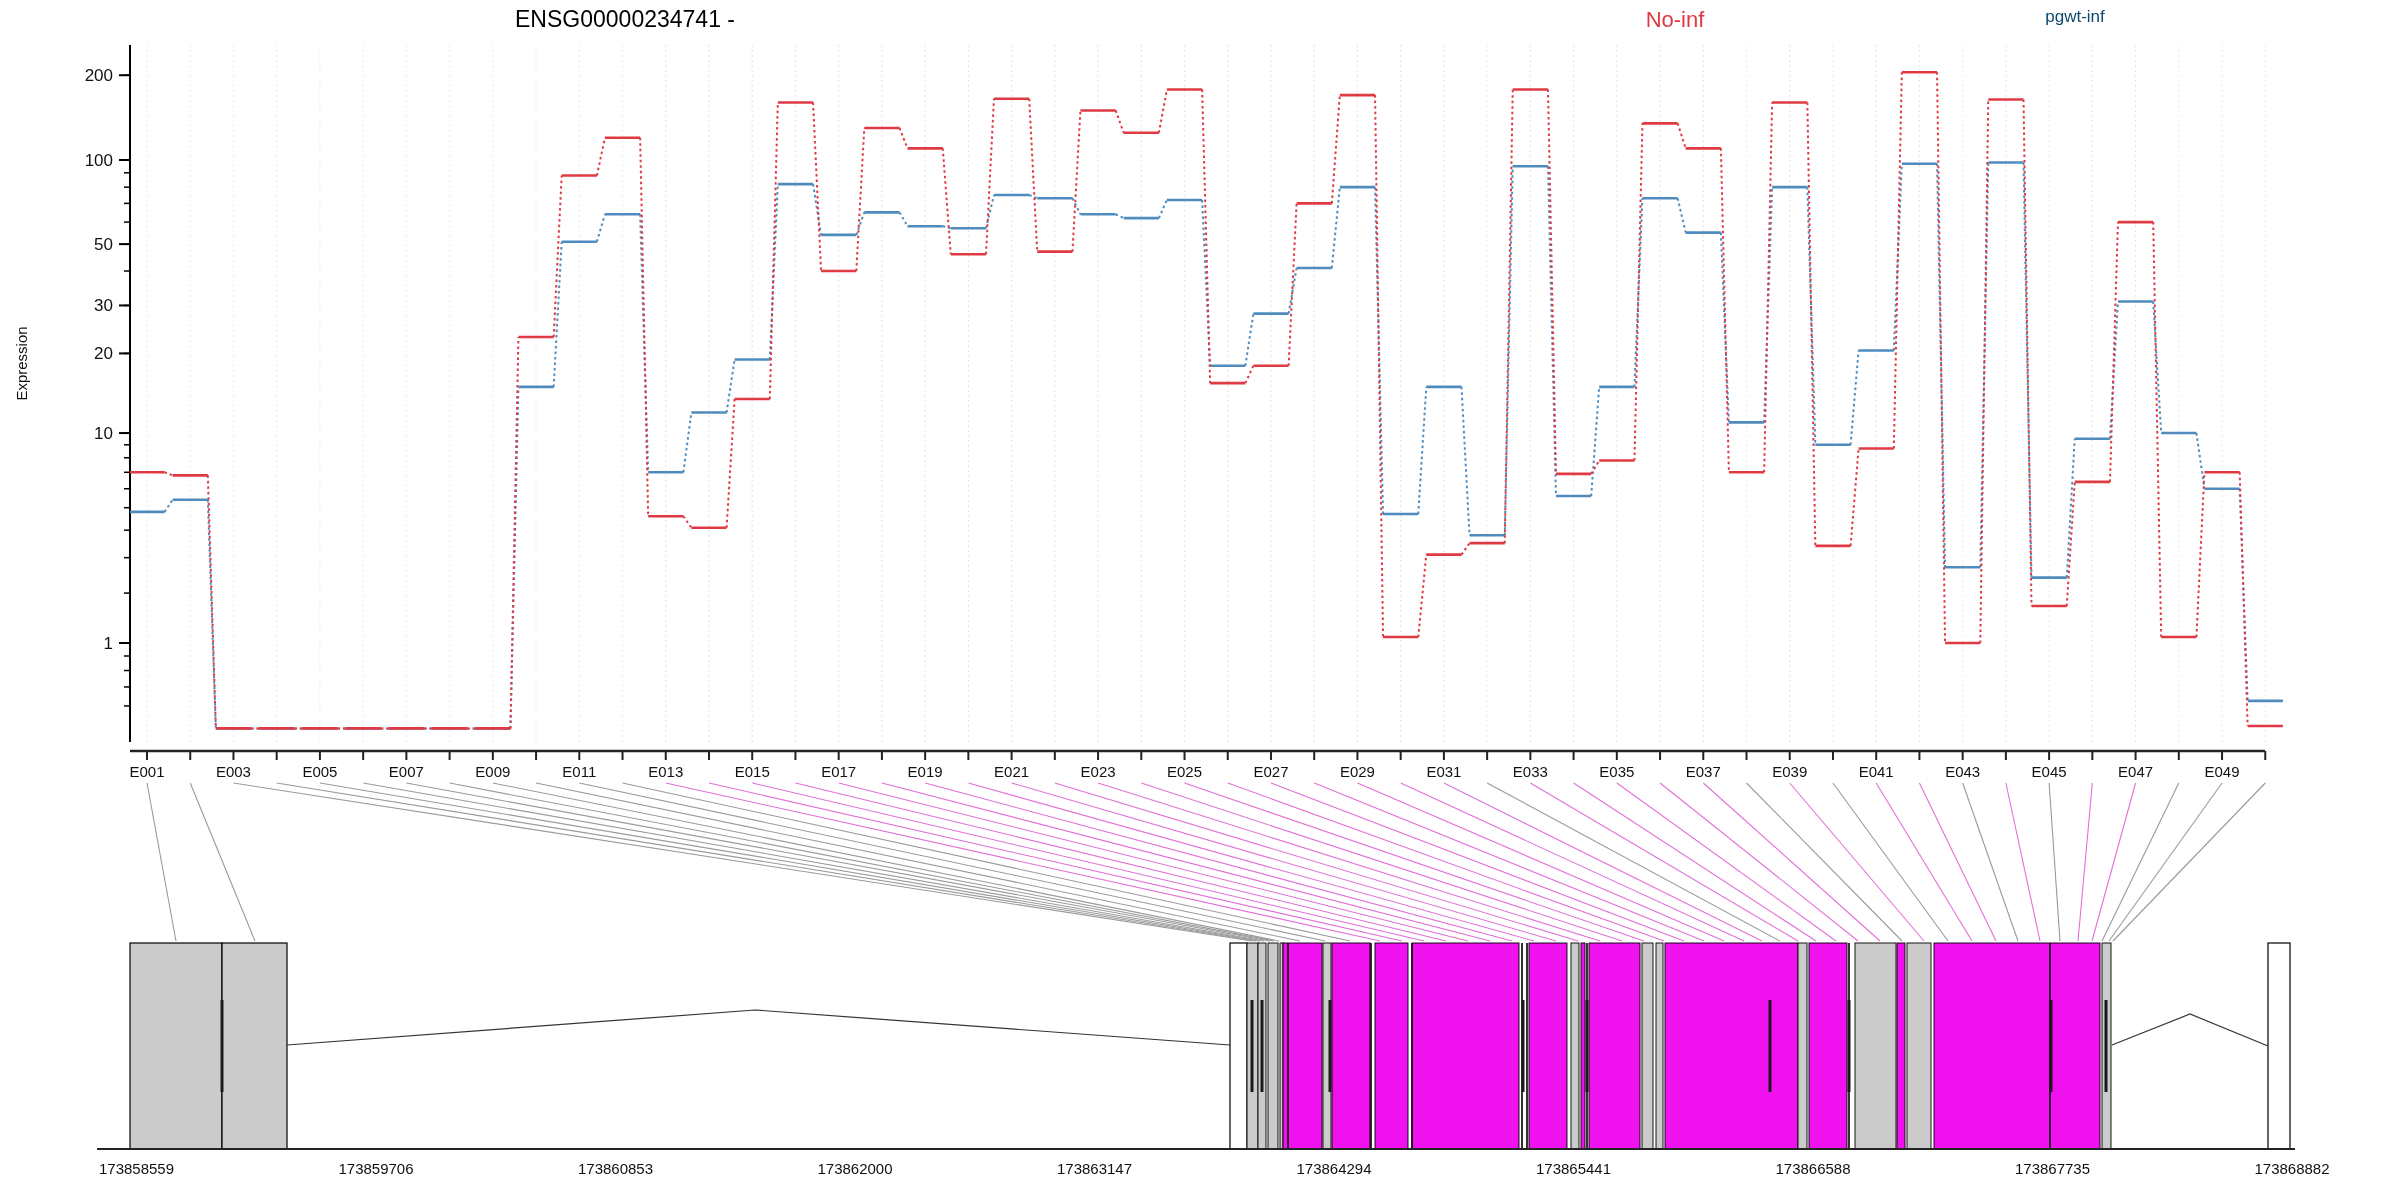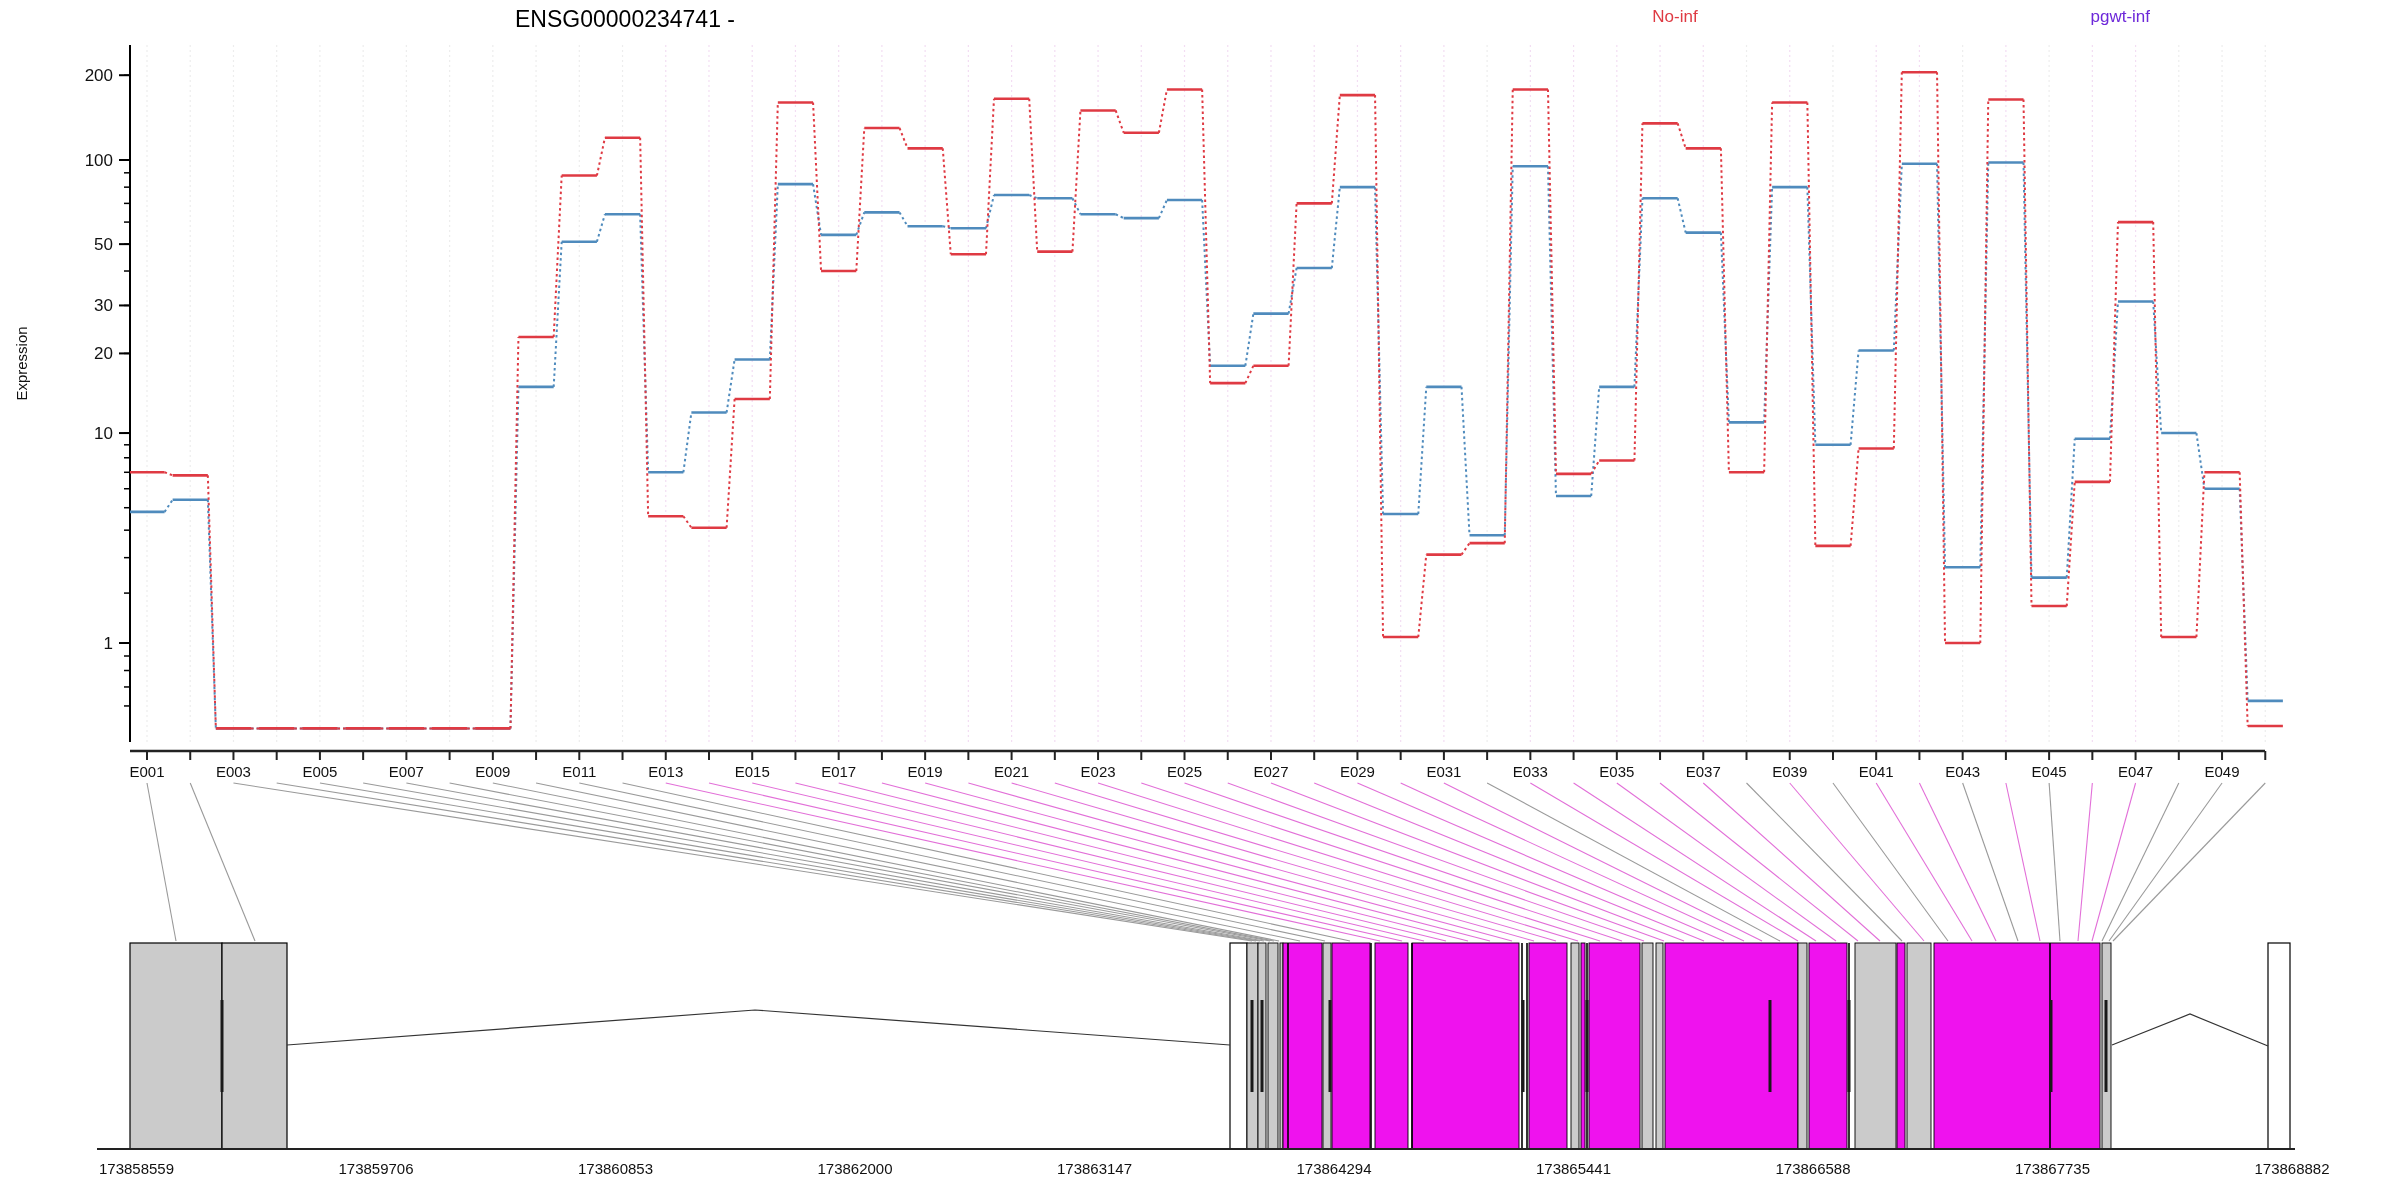--- a/index.html
+++ b/index.html
@@ -1,31 +1,31 @@
 <!DOCTYPE html>
 <html><head>
 <meta charset="utf-8">
 <style>
   html,body{margin:0;padding:0;background:#ffffff;}
   body{width:2400px;height:1200px;position:relative;font-family:"Liberation Sans","DejaVu Sans",sans-serif;overflow:hidden;}
   .abs{position:absolute;}
   #title{top:6px;left:345px;width:560px;text-align:center;font-size:23px;color:#000000;}
-  #legend-red{top:7px;left:1600px;width:150px;text-align:center;font-size:17px;}
+  #legend-red{top:7px;left:1600px;width:150px;text-align:center;font-size:22px;}
   #legend-blue{top:7px;left:2000px;width:150px;text-align:center;font-size:17px;}
   #ylab{top:355px;left:-34px;width:110px;text-align:center;font-size:15px;color:#111;transform:rotate(-90deg);}
   svg text{font-family:"Liberation Sans","DejaVu Sans",sans-serif;}
 </style>
 </head>
 <body>
 
 
 
 <div class="abs" id="title">ENSG00000234741 -</div>
 <div class="abs" id="legend-red" style="color: rgb(223, 58, 67);">No-inf</div>
-<div class="abs" id="legend-blue" style="color: #6d28d9; text-align: right;">pgwt-inf</div>
+<div class="abs" id="legend-blue" style="color: #0c4a6e;">pgwt-inf</div>
 <div class="abs" id="ylab">Expression</div>
 
 <svg id="chart" width="2400" height="1200" viewBox="0 0 2400 1200" xmlns="http://www.w3.org/2000/svg">
     <line x1="147" y1="45" x2="147" y2="745" stroke="#ededed" stroke-width="1.2" stroke-dasharray="2,3"></line>
     <line x1="190.23" y1="45" x2="190.23" y2="745" stroke="#ededed" stroke-width="1.2" stroke-dasharray="2,3"></line>
     <line x1="233.45999999999998" y1="45" x2="233.45999999999998" y2="745" stroke="#ededed" stroke-width="1.2" stroke-dasharray="2,3"></line>
     <line x1="276.69" y1="45" x2="276.69" y2="745" stroke="#ededed" stroke-width="1.2" stroke-dasharray="2,3"></line>
     <line x1="319.91999999999996" y1="45" x2="319.91999999999996" y2="745" stroke="#ededed" stroke-width="1.2" stroke-dasharray="2,3"></line>
     <line x1="363.15" y1="45" x2="363.15" y2="745" stroke="#ededed" stroke-width="1.2" stroke-dasharray="2,3"></line>
     <line x1="406.38" y1="45" x2="406.38" y2="745" stroke="#ededed" stroke-width="1.2" stroke-dasharray="2,3"></line>

